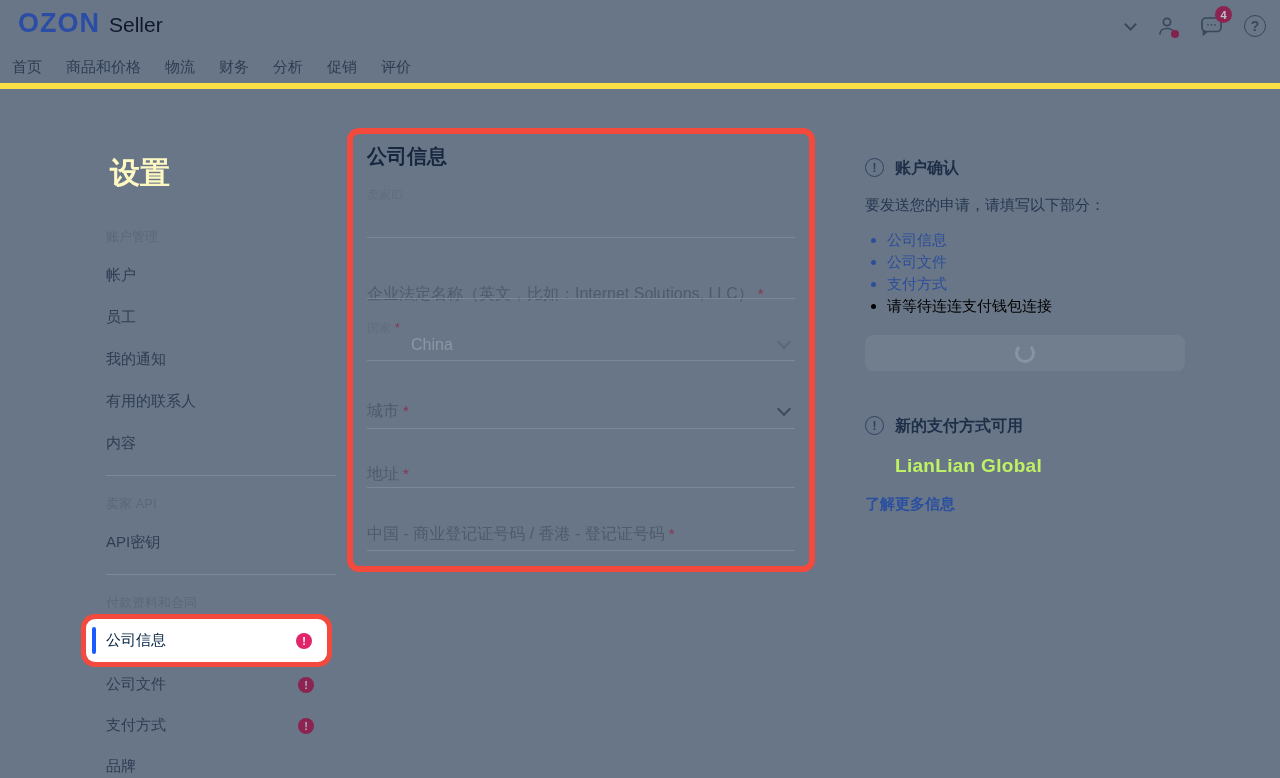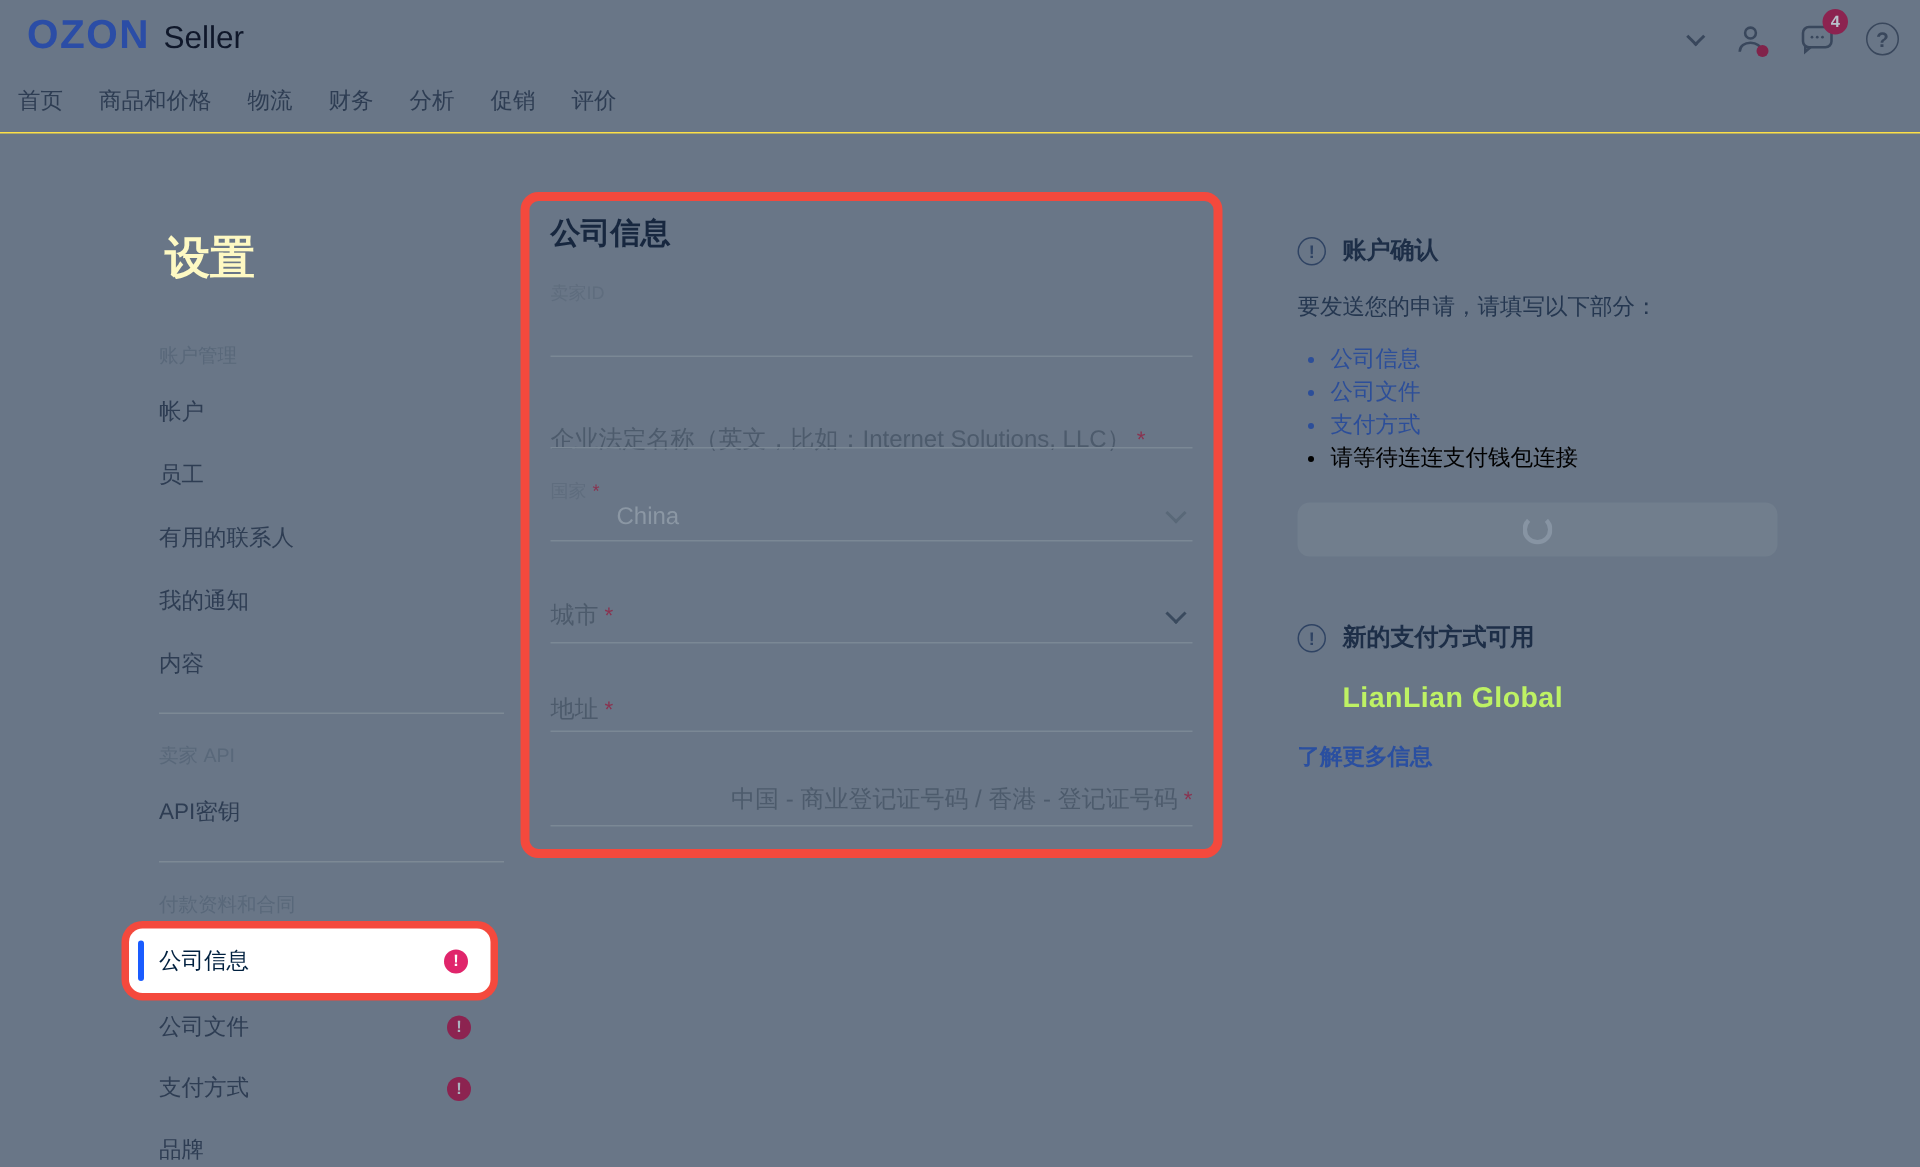--- a/index.html
+++ b/index.html
@@ -6,21 +6,21 @@
   html,body { width:1280px; height:778px; }
   body {
     font-family: "Liberation Sans", "DejaVu Sans", sans-serif;
     background: #697687;
     color: #2e3d53;
     overflow: hidden;
   }
   #screen { position: relative; width:1280px; height:778px; background:#697687; }
 
   
-  .header { position:absolute; top:0; left:0; right:0; height:89px; border-bottom:1px solid #fde047; }
+  .header { position:absolute; top:0; left:0; right:0; height:89px; border-bottom:6px solid #fde047; }
   .logo-row { position:absolute; left:18px; top:8px; display:flex; align-items:baseline; gap:9px; }
   .logo-ozon { color:#2b4da6; font-weight:800; font-size:27px; letter-spacing:1px; }
   .logo-seller { color:#0f172a; font-size:21px; font-weight:400; }
   .header-icons { position:absolute; right:14px; top:10px; display:flex; align-items:center; gap:19px; height:32px; }
   .chev { width:9px; height:9px; border-right:2px solid #39475c; border-bottom:2px solid #39475c; transform:rotate(45deg); margin-top:-4px; }
   .icon-wrap { position:relative; width:26px; height:26px; display:flex; align-items:center; justify-content:center; }
   .icon-wrap svg { stroke:#39475c; fill:none; stroke-width:1.7; }
   .user-dot { position:absolute; right:1px; bottom:1px; width:8px; height:8px; border-radius:50%; background:#81234a; }
   .chat-badge { position:absolute; right:-7px; top:-7px; min-width:17px; height:17px; border-radius:9px; background:#8c2350;
     color:#b9c1cb; font-size:11px; font-weight:700; display:flex; align-items:center; justify-content:center; padding:0 4px; }
@@ -130,22 +130,22 @@
       <span class="nav-item">评价</span>
     </div>
   </div>
 
   <div class="sidebar">
     <div class="sb-title">设置</div>
 
     <div class="sb-label">账户管理</div>
     <div class="sb-item">帐户</div>
     <div class="sb-item">员工</div>
+    <div class="sb-item">我的通知</div>
     <div class="sb-item">有用的联系人</div>
-    <div class="sb-item">我的通知</div>
     <div class="sb-item">内容</div>
 
     <div class="sb-divider"></div>
 
     <div class="sb-label">卖家 API</div>
     <div class="sb-item">API密钥</div>
 
     <div class="sb-divider"></div>
 
     <div class="sb-label" style="margin-bottom:8px;">付款资料和合同</div>
@@ -197,21 +197,21 @@
       <span class="ph-text">城市</span><span class="req">*</span>
       <span class="sel-chev" style="top:4px;"></span>
     </div>
     <div class="af u-line" style="top:294px;"></div>
 
     <div class="af" style="top:329px;">
       <span class="ph-text">地址</span><span class="req">*</span>
     </div>
     <div class="af u-line" style="top:353px;"></div>
 
-    <div class="af" style="top:389px;text-align:right;">
+    <div class="af" style="top:389px;">
       <span class="ph-text">中国 - 商业登记证号码 / 香港 - 登记证号码</span><span class="req">*</span>
     </div>
     <div class="af u-line" style="top:416px;"></div>
 
   </div>
 
   <div class="rcol-card" style="top:157px;">
     <div class="card-head">
       <span class="icon-alert">!</span>
       <span class="card-title">账户确认</span>

